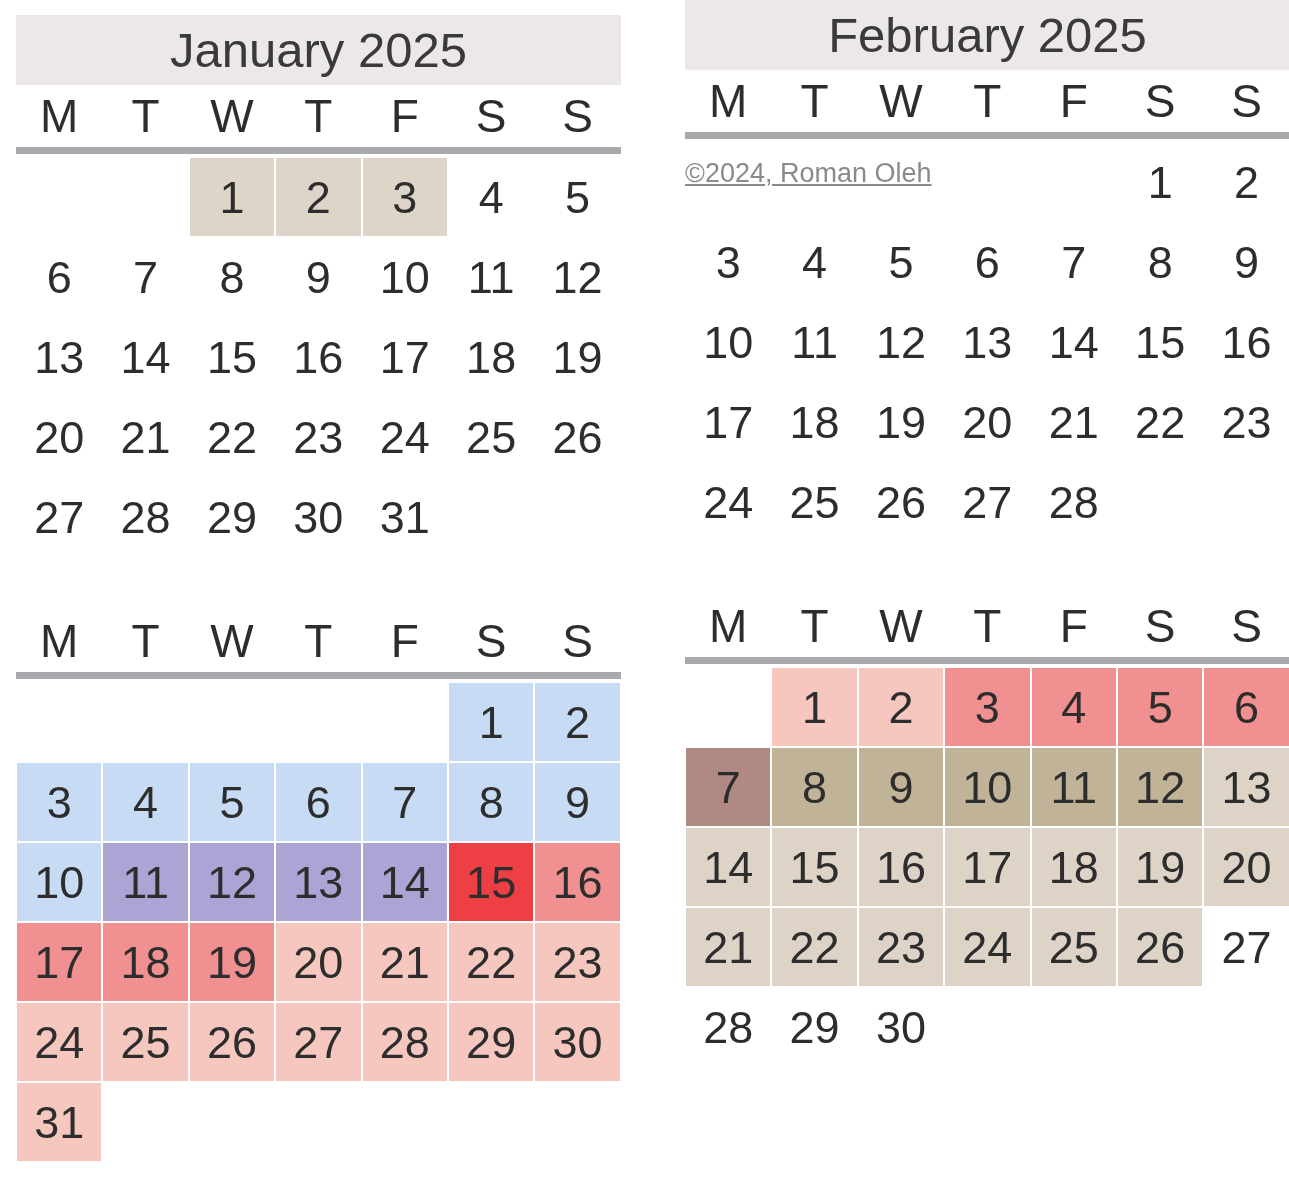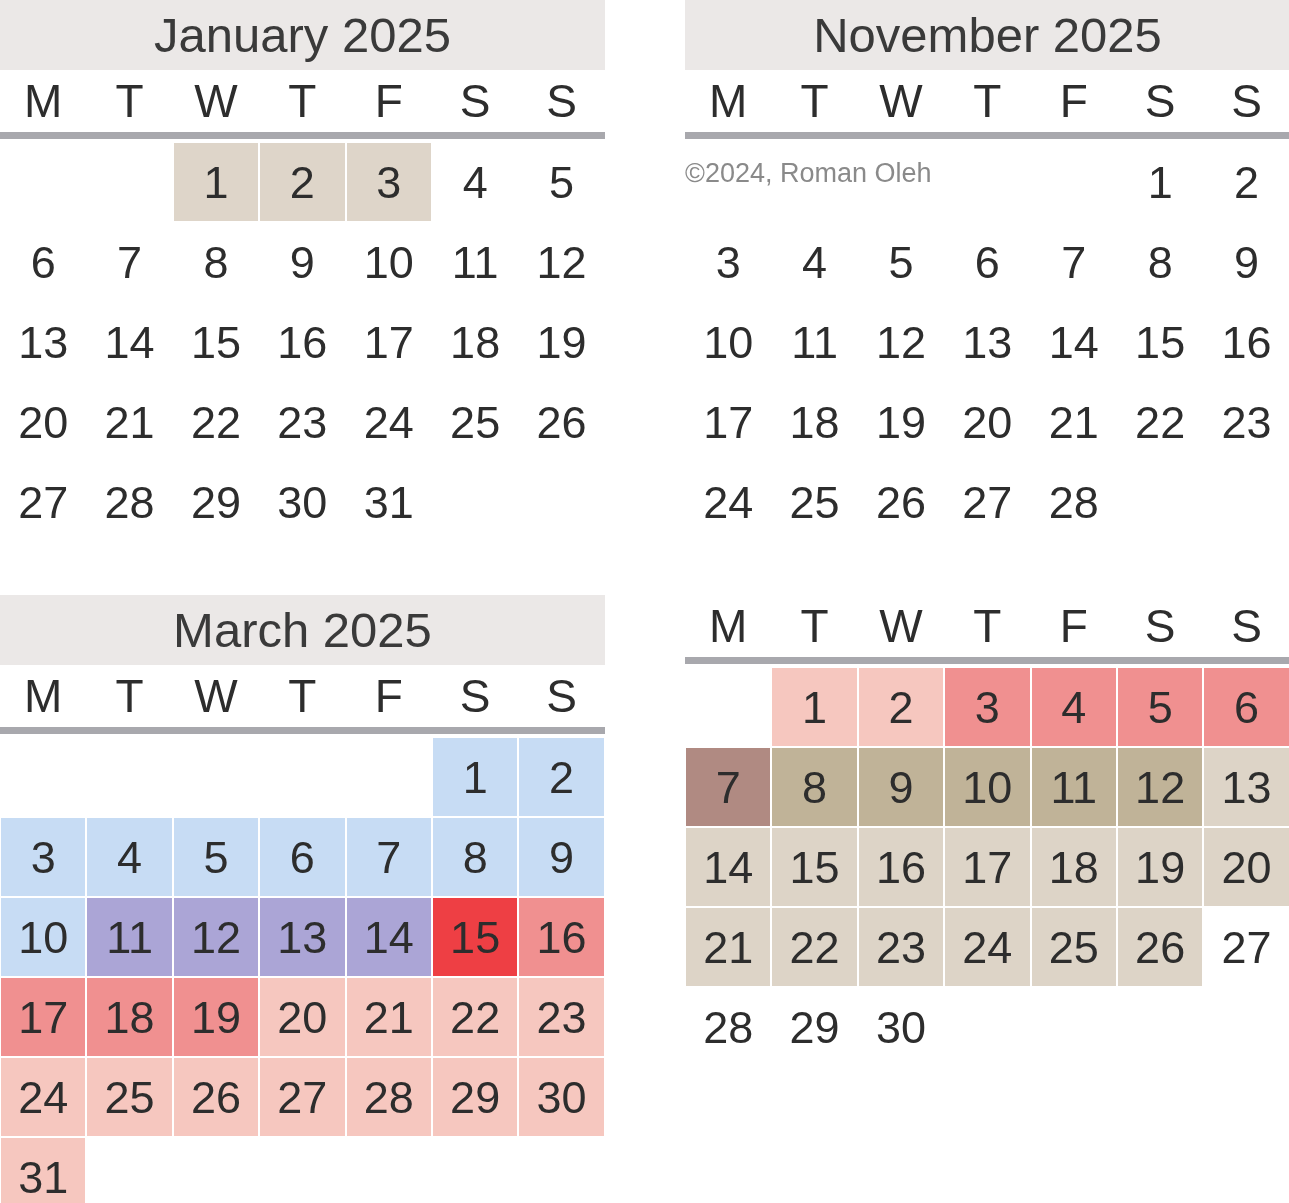--- a/index.html
+++ b/index.html
@@ -21,21 +21,21 @@
     grid-template-columns: 660px 629px;
     grid-template-rows: 595px 608px;
     width: 1289px;
     height: 1203px;
   }
 
   .month-panel {
     position: relative;
     box-sizing: border-box;
   }
-  .month-panel.left  { padding-left: 0px;  width: 660px; }
+  .month-panel.left  { padding-left: 16px;  width: 660px; margin-top: 15px; }
   .month-panel.right { padding-left: 25px; width: 629px; }
 
   .month-title {
     background: #ebe8e7;
     height: 70px;
     line-height: 70px;
     text-align: center;
     font-size: 49px;
     color: #3a3a3a;
     width: 605px;
@@ -80,20 +80,21 @@
   }
   .day-cell.empty { border-color: transparent; background: transparent; }
 
   .copyright {
     position: absolute;
     font-size: 27px;
     color: #8a8a8a;
     line-height: 1.18;
     white-space: nowrap;
     pointer-events: none;
+    text-decoration: underline;
   }
   .copyright .line2 { font-size: 26px; }
 
   #feb-copyright { left: 25px;  top: 158px; }
 </style>
 </head>
 <body>
 
 <div class="calendar-grid">
 
@@ -140,21 +141,21 @@
         <div class="day-cell" style="border-color: transparent;">26</div>
         <div class="day-cell" style="border-color: transparent;">27</div>
         <div class="day-cell" style="border-color: transparent;">28</div>
         <div class="day-cell" style="border-color: transparent;">29</div>
         <div class="day-cell" style="border-color: transparent;">30</div>
         <div class="day-cell" style="border-color: transparent;">31</div>
       </div>
   </div>
 
   <div class="month-panel right">
-    <div class="month-title">November 2025</div>
+    <div class="month-title">February 2025</div>
     <div class="weekday-row">
         <div class="weekday-cell">M</div>
         <div class="weekday-cell">T</div>
         <div class="weekday-cell">W</div>
         <div class="weekday-cell">T</div>
         <div class="weekday-cell">F</div>
         <div class="weekday-cell">S</div>
         <div class="weekday-cell">S</div>
       </div>
     <div class="header-rule"></div>
@@ -192,21 +193,20 @@
         <div class="day-cell" style="border-color: transparent;">26</div>
         <div class="day-cell" style="border-color: transparent;">27</div>
         <div class="day-cell" style="border-color: transparent;">28</div>
       </div>
     <div class="copyright" id="feb-copyright">
       <div class="line1">©2024, Roman Oleh</div>
     </div>
   </div>
 
   <div class="month-panel left">
-    <div class="month-title">March 2025</div>
     <div class="weekday-row">
         <div class="weekday-cell">M</div>
         <div class="weekday-cell">T</div>
         <div class="weekday-cell">W</div>
         <div class="weekday-cell">T</div>
         <div class="weekday-cell">F</div>
         <div class="weekday-cell">S</div>
         <div class="weekday-cell">S</div>
       </div>
     <div class="header-rule"></div>

